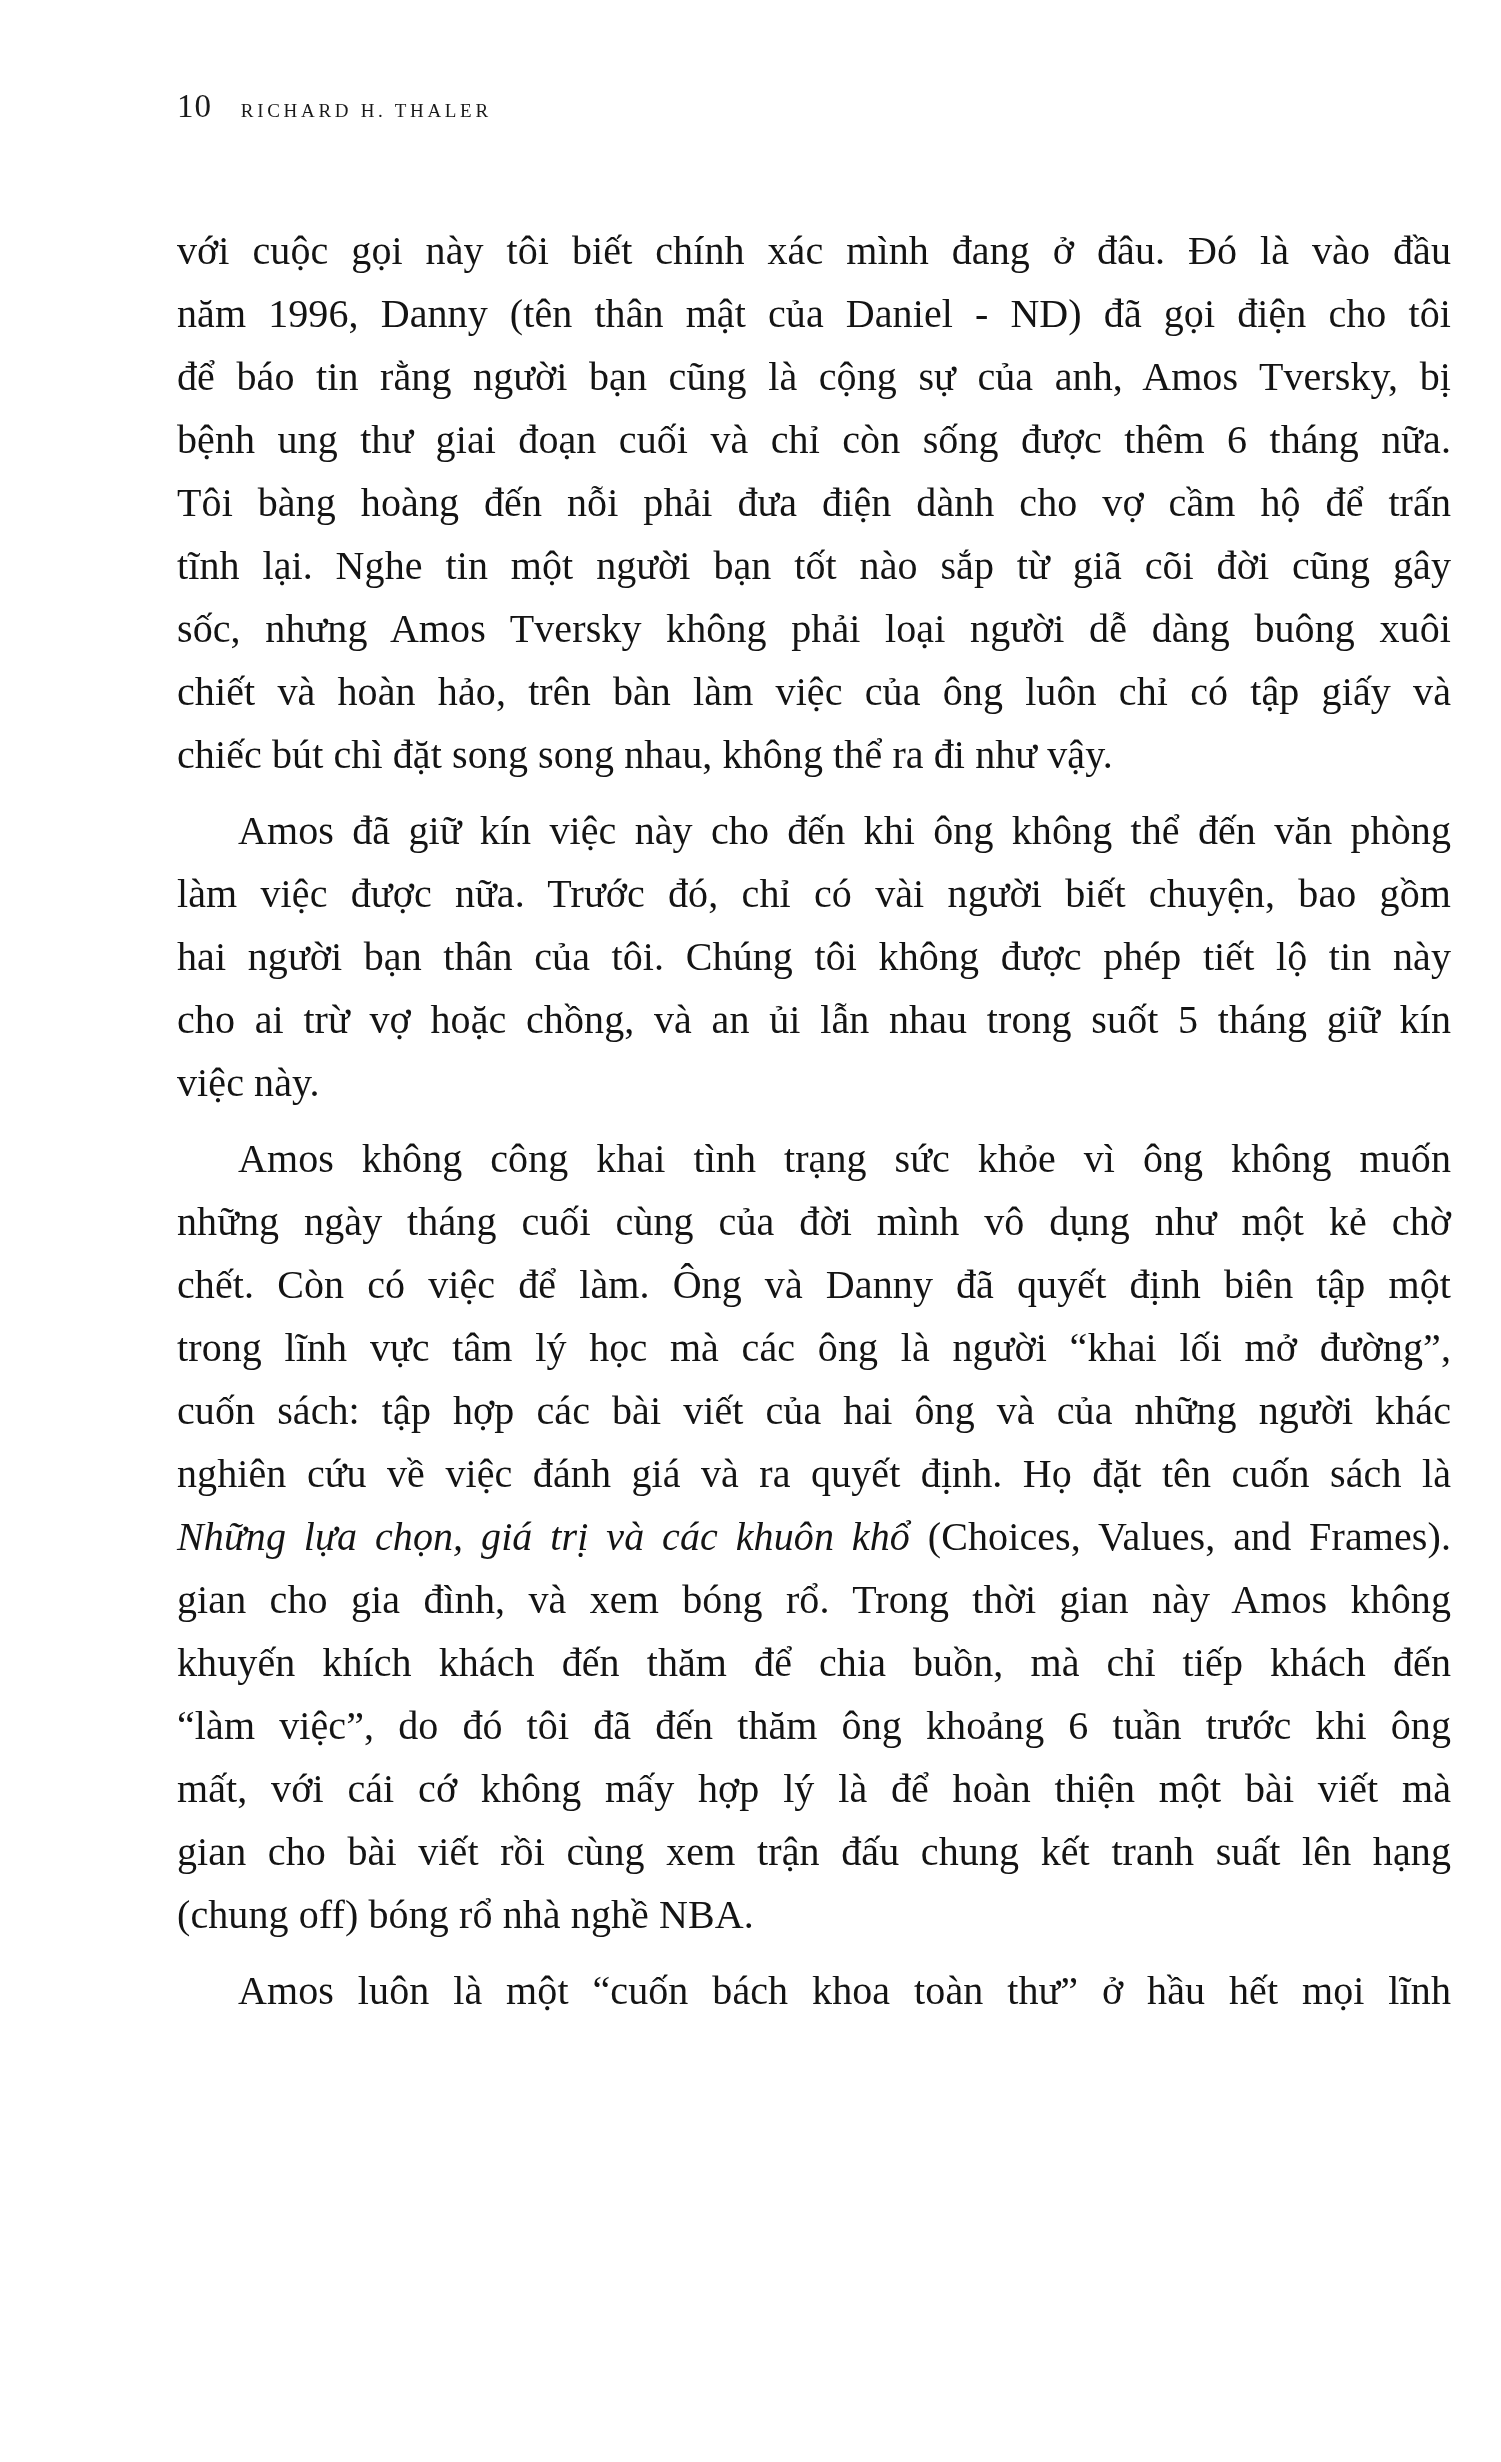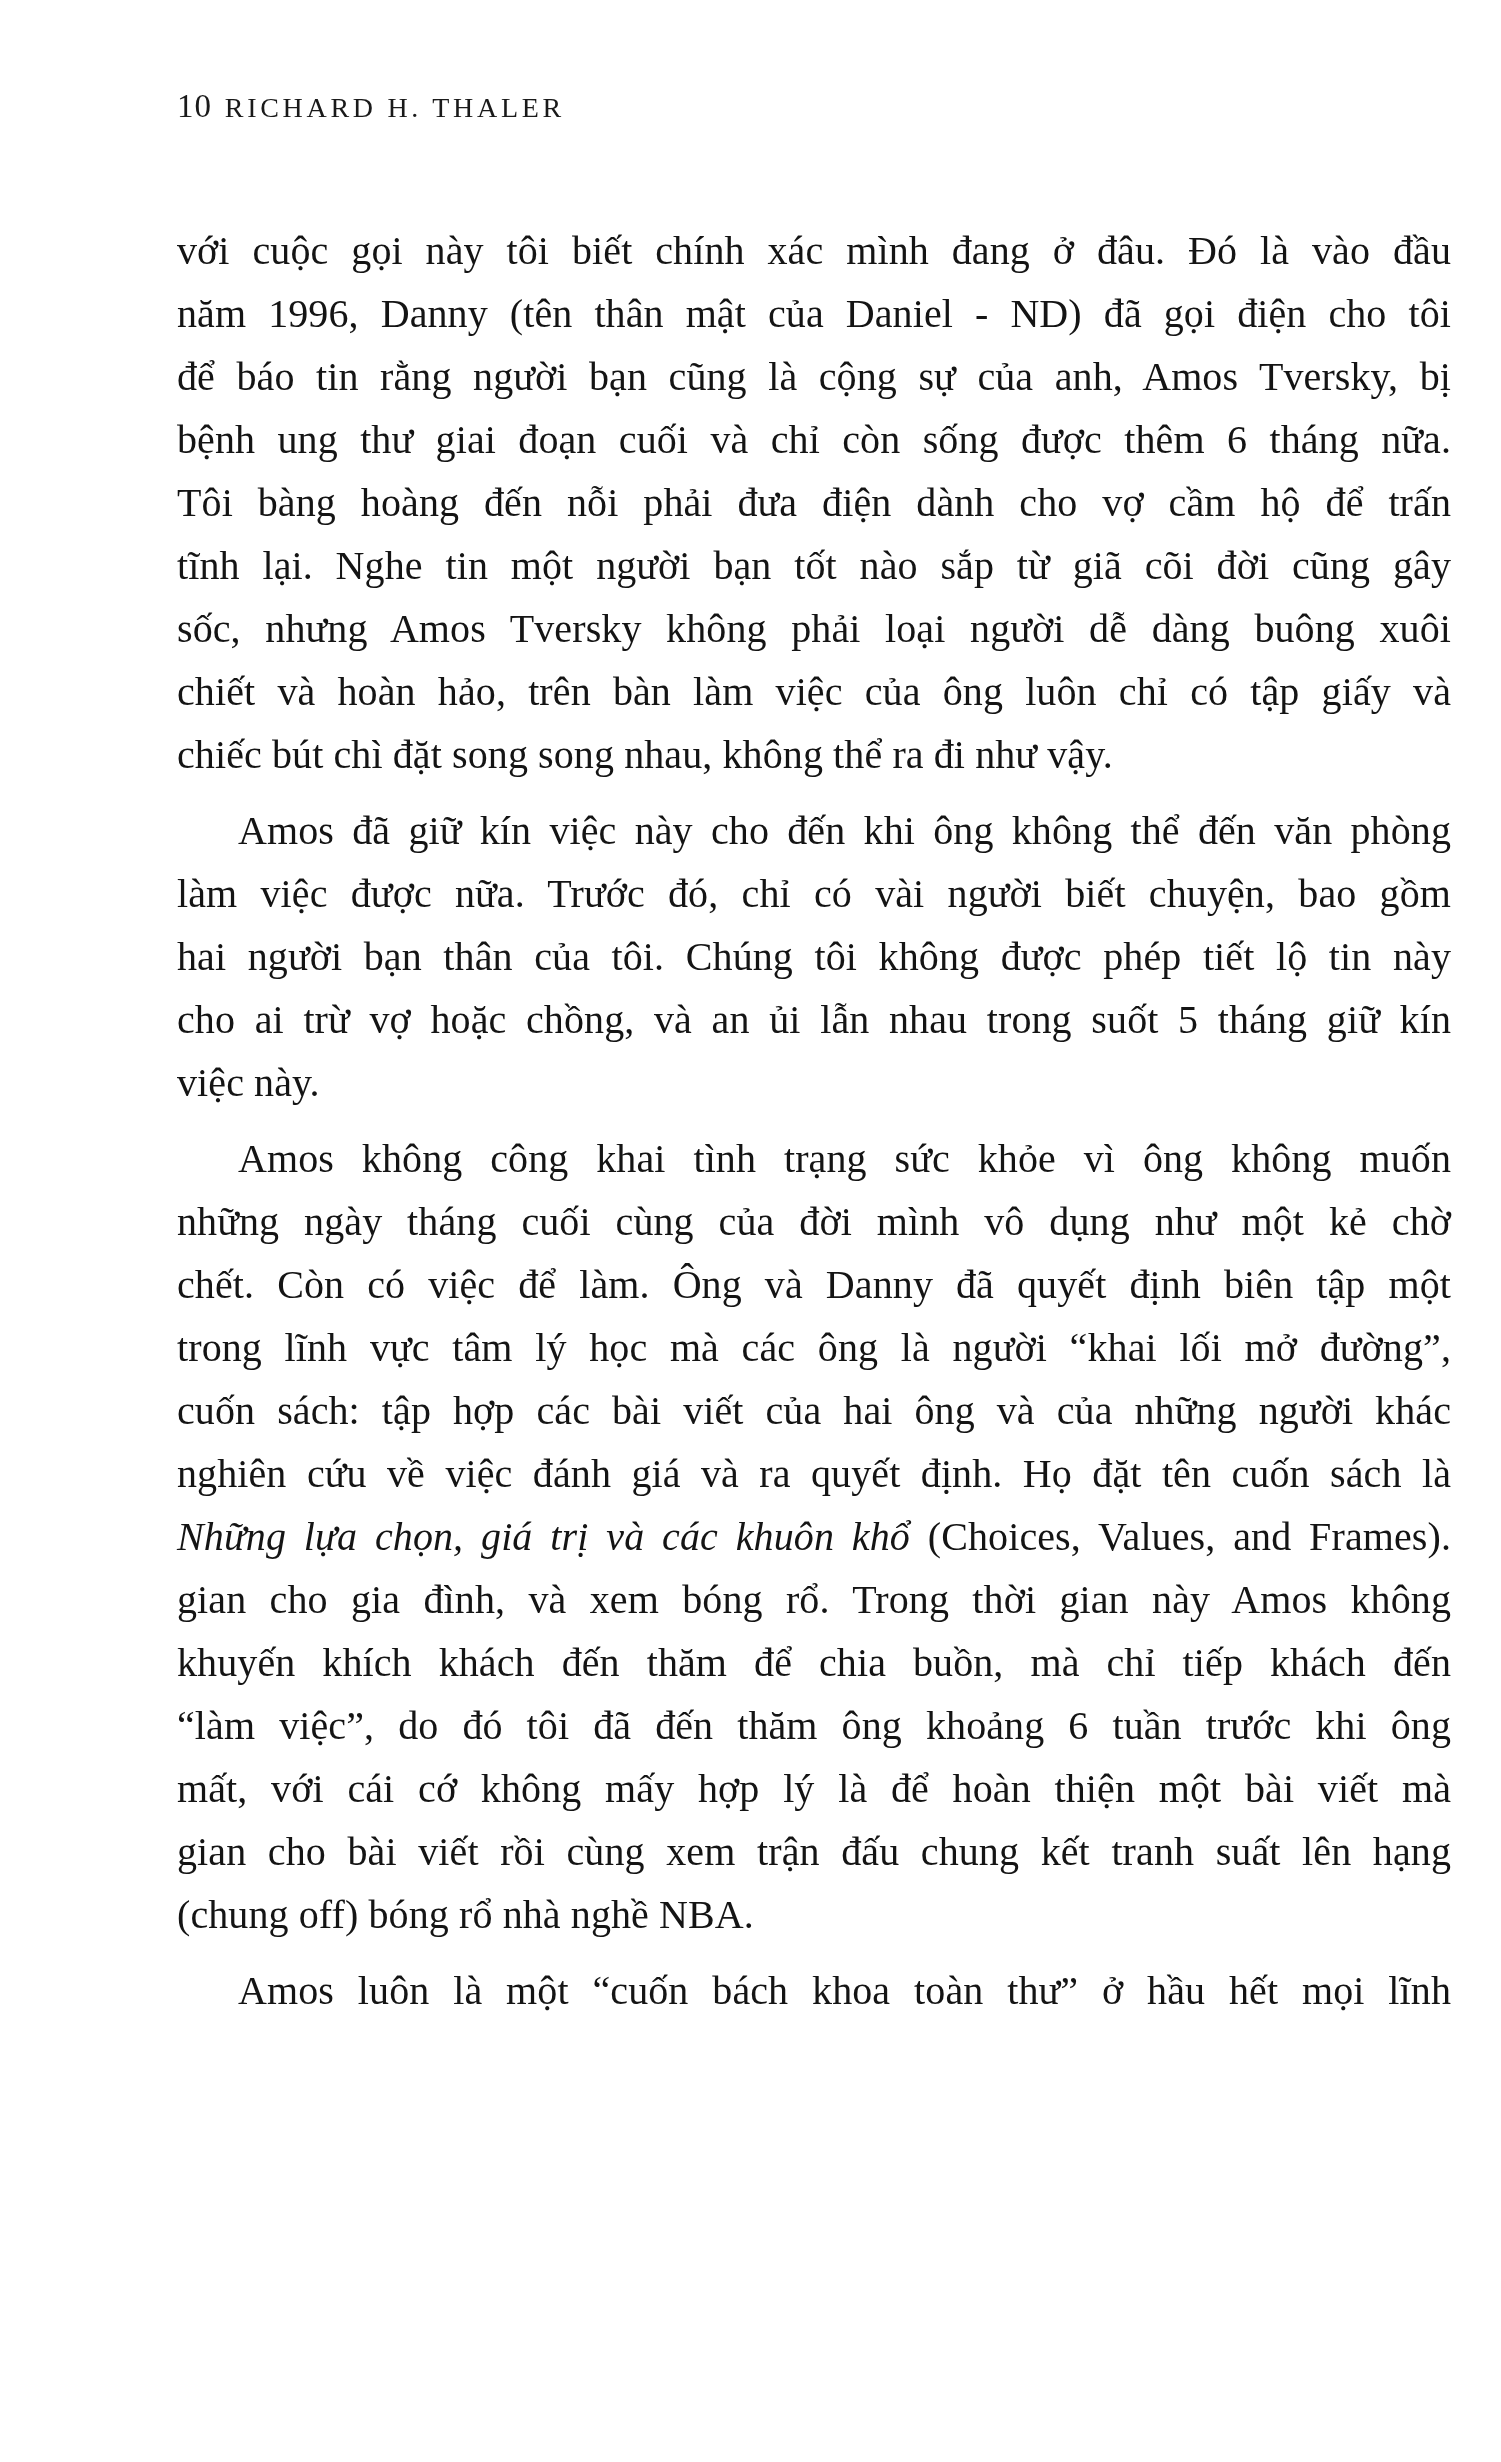--- a/index.html
+++ b/index.html
@@ -26,26 +26,26 @@
       position: absolute;
       left: 177px;
       top: 88px;
       font-size: 33px;
       letter-spacing: 3.7px;
       color: #1a1a1a;
       white-space: nowrap;
     }
     .running-head .folio {
       letter-spacing: 0.9px;
-      margin-right: 13px;
+      margin-right: 29px;
     }
     .running-head .author {
       font-variant: small-caps;
       text-transform: uppercase;
-      font-size: 28px;
+      font-size: 19px;
     }
     .body-text {
       position: absolute;
       left: 177px;
       top: 219px;
       width: 1274px;
     }
     .para {
       margin: 0 0 13px 0;
     }

